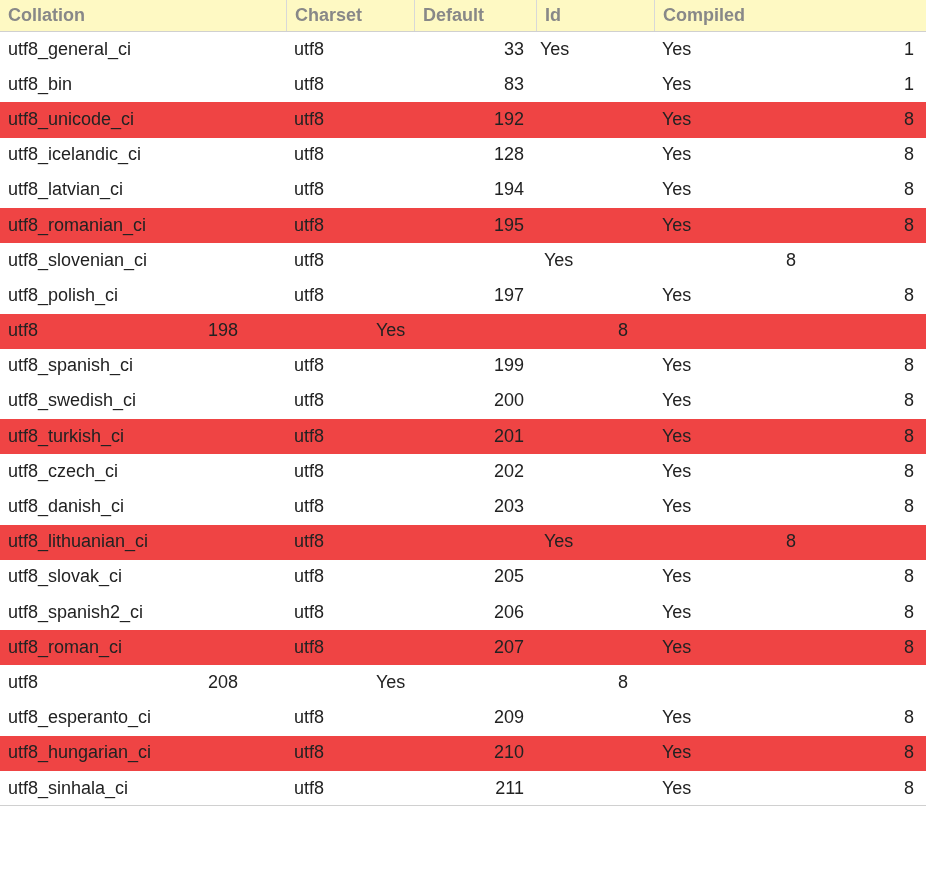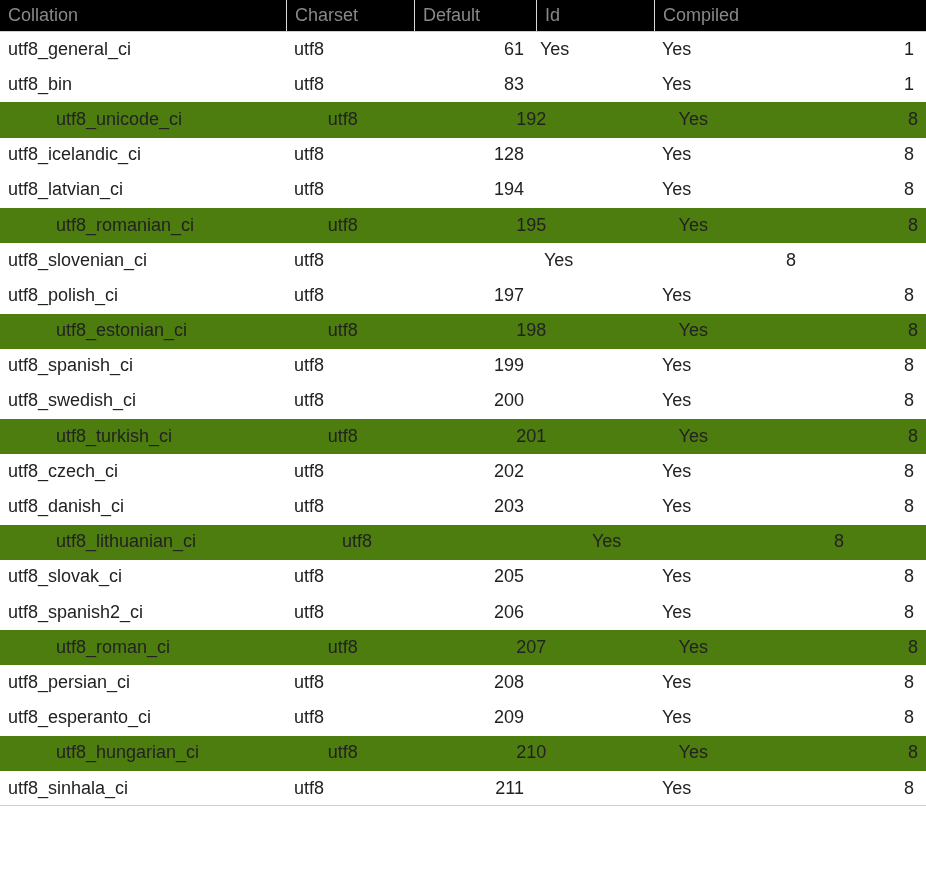--- a/index.html
+++ b/index.html
@@ -17,26 +17,26 @@
     .grid {
       width: 100%;
     }
     .row {
       display: flex;
       height: 35.2px;
       align-items: center;
       border-bottom: 1px solid transparent;
     }
     .header-row {
-      background: #000000;
+      background: #fef9c3;
       border-bottom: 1px solid #d0d0d0;
       height: 32px;
       color: #888;
       font-size: 18px;
-      font-weight: 400;
+      font-weight: 700;
     }
     .header-cell {
       padding: 4px 8px;
       border-left: 1px solid #d8d8d8;
       height: 100%;
       display: flex;
       align-items: center;
       white-space: nowrap;
       overflow: hidden;
     }
@@ -51,43 +51,42 @@
     }
     .col-collation { width: 286px; }
     .col-charset   { width: 128px; }
     .col-id        { width: 118px; text-align: right; }
     .col-default   { width: 122px; }
     .col-compiled  { width: 148px; }
     .col-sortlen   { width: 120px; text-align: right; }
     .header-row .col-id,
     .header-row .col-sortlen { text-align: left; }
     .data-row.alt {
-      background: #4d7c0f;
-      padding-left: 48px;
+      background: #ef4444;
     }
     .data-row:last-child {
       border-bottom: 1px solid #d0d0d0;
     }
   </style>
 </head>
 <body>
 
 <div class="grid">
   <div class="row header-row">
     <div class="header-cell col-collation">Collation</div>
     <div class="header-cell col-charset">Charset</div>
     <div class="header-cell col-default">Default</div>
     <div class="header-cell col-id">Id</div>
     <div class="header-cell col-compiled">Compiled</div>
   </div>
   <div id="table-body">
       <div class="row data-row">
         <div class="cell col-collation">utf8_general_ci</div>
         <div class="cell col-charset">utf8</div>
-        <div class="cell col-id">61</div>
+        <div class="cell col-id">33</div>
         <div class="cell col-default">Yes</div>
         <div class="cell col-compiled">Yes</div>
         <div class="cell col-sortlen">1</div>
       </div>
       <div class="row data-row">
         <div class="cell col-collation">utf8_bin</div>
         <div class="cell col-charset">utf8</div>
         <div class="cell col-id">83</div>
         <div class="cell col-default"></div>
         <div class="cell col-compiled">Yes</div>
@@ -134,21 +133,20 @@
       </div>
       <div class="row data-row">
         <div class="cell col-collation">utf8_polish_ci</div>
         <div class="cell col-charset">utf8</div>
         <div class="cell col-id">197</div>
         <div class="cell col-default"></div>
         <div class="cell col-compiled">Yes</div>
         <div class="cell col-sortlen">8</div>
       </div>
       <div class="row data-row alt">
-        <div class="cell col-collation">utf8_estonian_ci</div>
         <div class="cell col-charset">utf8</div>
         <div class="cell col-id">198</div>
         <div class="cell col-default"></div>
         <div class="cell col-compiled">Yes</div>
         <div class="cell col-sortlen">8</div>
       </div>
       <div class="row data-row">
         <div class="cell col-collation">utf8_spanish_ci</div>
         <div class="cell col-charset">utf8</div>
         <div class="cell col-id">199</div>
@@ -213,21 +211,20 @@
       </div>
       <div class="row data-row alt">
         <div class="cell col-collation">utf8_roman_ci</div>
         <div class="cell col-charset">utf8</div>
         <div class="cell col-id">207</div>
         <div class="cell col-default"></div>
         <div class="cell col-compiled">Yes</div>
         <div class="cell col-sortlen">8</div>
       </div>
       <div class="row data-row">
-        <div class="cell col-collation">utf8_persian_ci</div>
         <div class="cell col-charset">utf8</div>
         <div class="cell col-id">208</div>
         <div class="cell col-default"></div>
         <div class="cell col-compiled">Yes</div>
         <div class="cell col-sortlen">8</div>
       </div>
       <div class="row data-row">
         <div class="cell col-collation">utf8_esperanto_ci</div>
         <div class="cell col-charset">utf8</div>
         <div class="cell col-id">209</div>

